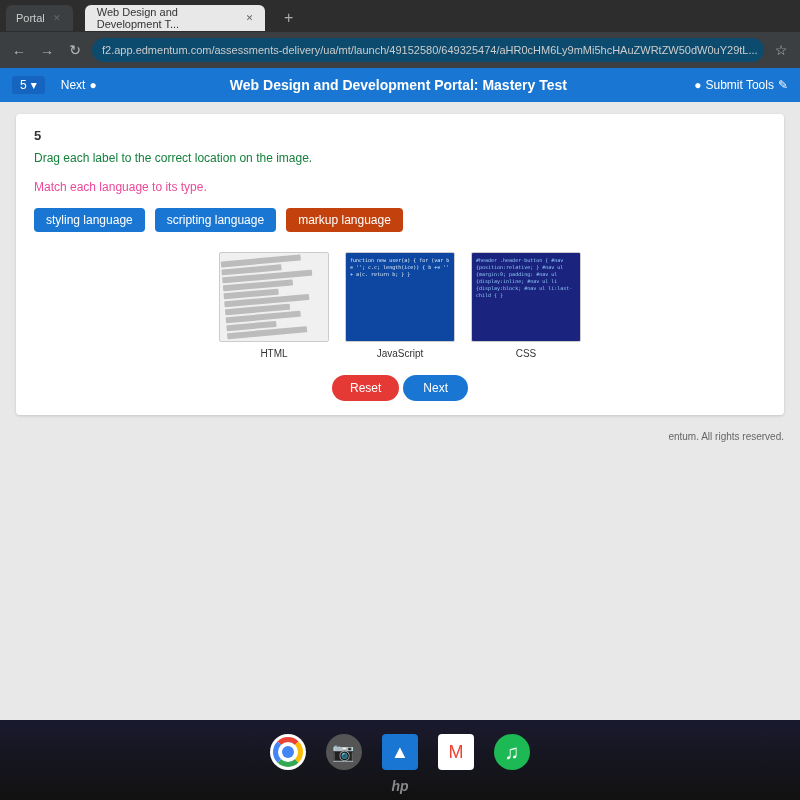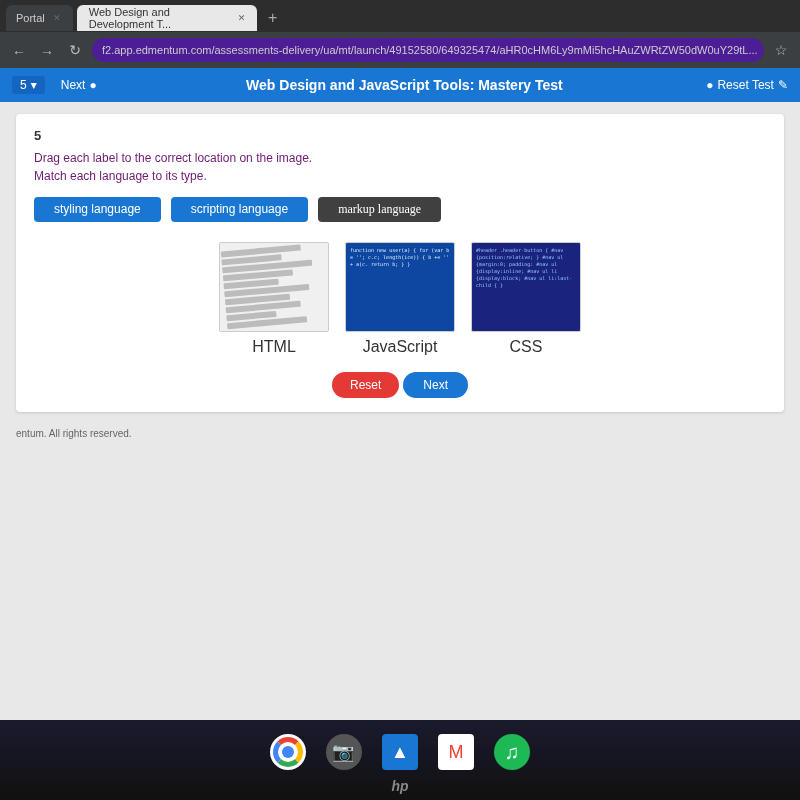--- a/index.html
+++ b/index.html
@@ -20,21 +20,21 @@
       background: #0d0d0d;
       display: flex;
       flex-direction: column;
     }
 
     .tab-bar {
       display: flex;
       align-items: center;
       background: #2d2d2d;
       padding: 4px 6px 0;
-      gap: 4px;
+      gap: 12px;
       height: 32px;
     }
 
     .tab {
       display: flex;
       align-items: center;
       background: #3c3f41;
       border-radius: 6px 6px 0 0;
       padding: 4px 10px;
       font-size: 11px;
@@ -88,21 +88,21 @@
       display: flex;
       align-items: center;
       justify-content: center;
       color: #bbb;
       font-size: 14px;
       cursor: pointer;
     }
 
     .address-box {
       flex: 1;
-      background: #4c1d95;
+      background: #0c4a6e;
       border-radius: 12px;
       height: 24px;
       display: flex;
       align-items: center;
       padding: 0 10px;
       font-size: 11px;
       color: #ccc;
       overflow: hidden;
       white-space: nowrap;
     }
@@ -172,49 +172,49 @@
 
     .question-number {
       font-size: 13px;
       font-weight: bold;
       color: #333;
       margin-bottom: 8px;
     }
 
     .question-text {
       font-size: 12px;
-      color: #701a75;
-      margin-bottom: 4px;
+      color: #15803d;
+      margin-bottom: 15px;
     }
 
     .question-subtext {
       font-size: 12px;
-      color: #701a75;
+      color: #ec4899;
       margin-bottom: 14px;
     }
 
     .labels-row {
       display: flex;
       gap: 10px;
       margin-bottom: 20px;
       flex-wrap: wrap;
     }
 
     .label-chip {
-      padding: 5px 20px;
+      padding: 5px 12px;
       border-radius: 4px;
       font-size: 12px;
       color: white;
       cursor: grab;
       user-select: none;
     }
 
     .label-chip.styling { background: #1976d2; }
     .label-chip.scripting { background: #1976d2; }
-    .label-chip.markup { background: #404040; font-family: Liberation Serif, serif; }
+    .label-chip.markup { background: #c2410c; }
 
     .images-row {
       display: flex;
       gap: 16px;
       justify-content: center;
       margin-bottom: 16px;
     }
 
     .code-image-container {
       display: flex;
@@ -282,21 +282,21 @@
       color: #e3f2fd;
       font-family: monospace;
       font-size: 5px;
       padding: 4px;
       line-height: 1.4;
       overflow: hidden;
       height: 100%;
     }
 
     .image-label {
-      font-size: 16px;
+      font-size: 10px;
       color: #333;
       font-weight: 500;
     }
 
     .action-buttons-row {
       display: flex;
       gap: 4px;
       justify-content: center;
       margin-top: 10px;
     }
@@ -315,21 +315,21 @@
       background: #1976d2;
       color: white;
       border: none;
       border-radius: 20px;
       padding: 6px 20px;
       font-size: 12px;
       cursor: pointer;
     }
 
     .footer-text {
-      text-align: left;
+      text-align: right;
       padding: 4px 16px;
       font-size: 10px;
       color: #666;
     }
 
     
     .taskbar {
       position: absolute;
       bottom: 0;
       left: 0;
@@ -476,24 +476,24 @@
 
   <div class="toolbar-bar">
     <div class="toolbar-question-num">
       <span>5</span>
       <span>▾</span>
     </div>
     <div class="toolbar-next-btn">
       <span>Next</span>
       <span>●</span>
     </div>
-    <div class="toolbar-title">Web Design and JavaScript Tools: Mastery Test</div>
+    <div class="toolbar-title">Web Design and Development Portal: Mastery Test</div>
     <div class="submit-test-btn">
       <span>●</span>
-      <span>Reset Test</span>
+      <span>Submit Tools</span>
       <span>✎</span>
     </div>
   </div>
 
   <div class="browser-content">
     <div class="question-card">
 
       <div class="question-number">5</div>
 
       <div class="question-text">Drag each label to the correct location on the image.</div>

